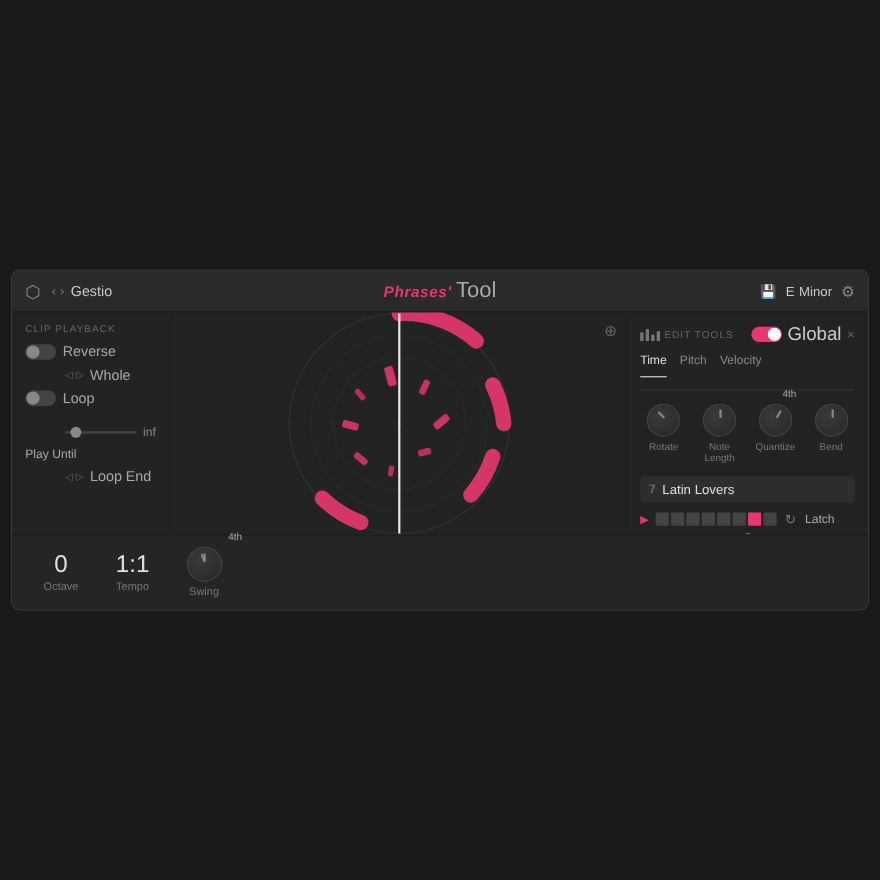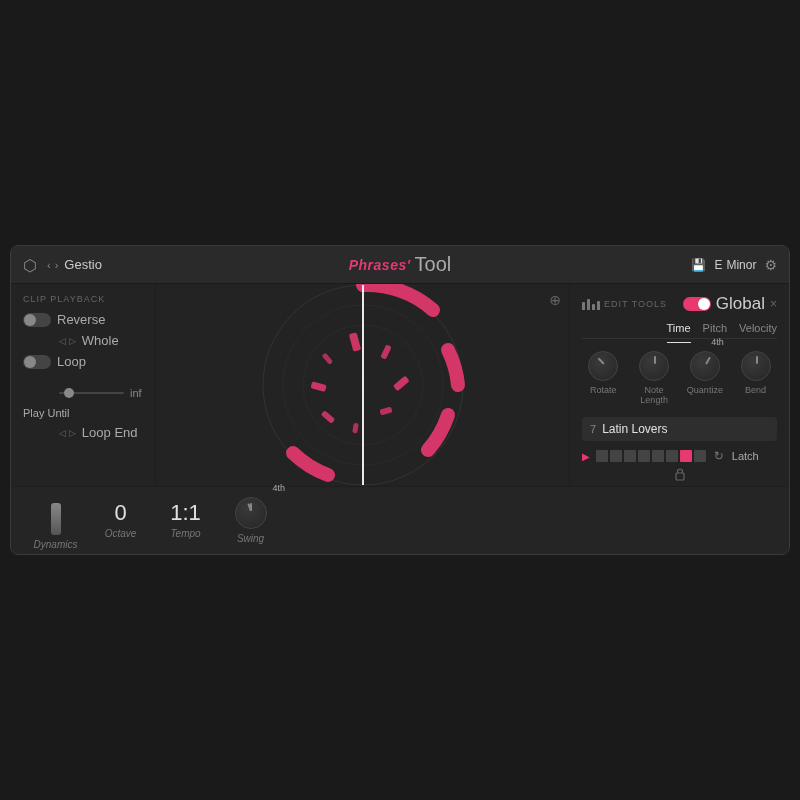--- a/index.html
+++ b/index.html
@@ -226,21 +226,20 @@
     }
     .transport-value {
       color: #e0e0e0;
       font-size: 22px;
       font-weight: 300;
       line-height: 1;
     }
     .transport-label {
       color: #777;
       font-size: 10px;
-      font-style: italic;
     }
     .knob-small {
       width: 32px;
       height: 32px;
       border-radius: 50%;
       background: radial-gradient(circle at 40% 35%, #3a3a3a, #252525);
       border: 1px solid #444;
       position: relative;
       cursor: pointer;
       display: flex;
@@ -327,22 +326,21 @@
     .close-btn {
       color: #666;
       font-size: 12px;
       cursor: pointer;
     }
     .tabs-row {
       display: flex;
       gap: 12px;
       margin-bottom: 12px;
       border-bottom: 1px solid #333;
-      padding-bottom: 0;
-      justify-content: flex-end;
+      padding-bottom: 16px;
     }
     .tab-item {
       color: #888;
       font-size: 11px;
       cursor: pointer;
       padding-bottom: 4px;
     }
     .tab-item.active {
       color: #e0e0e0;
       border-bottom: 1px solid #e0e0e0;
@@ -659,25 +657,20 @@
         <svg width="12" height="14" viewBox="0 0 12 14">
           <rect x="2" y="6" width="8" height="7" rx="1" fill="none" stroke="#666" stroke-width="1.2"></rect>
           <path d="M3.5 6V4.5a2.5 2.5 0 0 1 5 0V6" fill="none" stroke="#666" stroke-width="1.2"></path>
         </svg>
       </div>
     </div>
   </div>
 
   <div class="bottom-bar">
     <div class="transport-item">
-      <div style="height:8px;"></div>
-      <div class="dynamics-knob"></div>
-      <span class="transport-label">Dynamics</span>
-    </div>
-    <div class="transport-item">
       <span class="transport-value">0</span>
       <span class="transport-label">Octave</span>
     </div>
     <div class="transport-item">
       <span class="transport-value">1:1</span>
       <span class="transport-label">Tempo</span>
     </div>
     <div class="transport-item swing-container">
       <span class="fourth-label">4th</span>
       <div class="knob-small">

